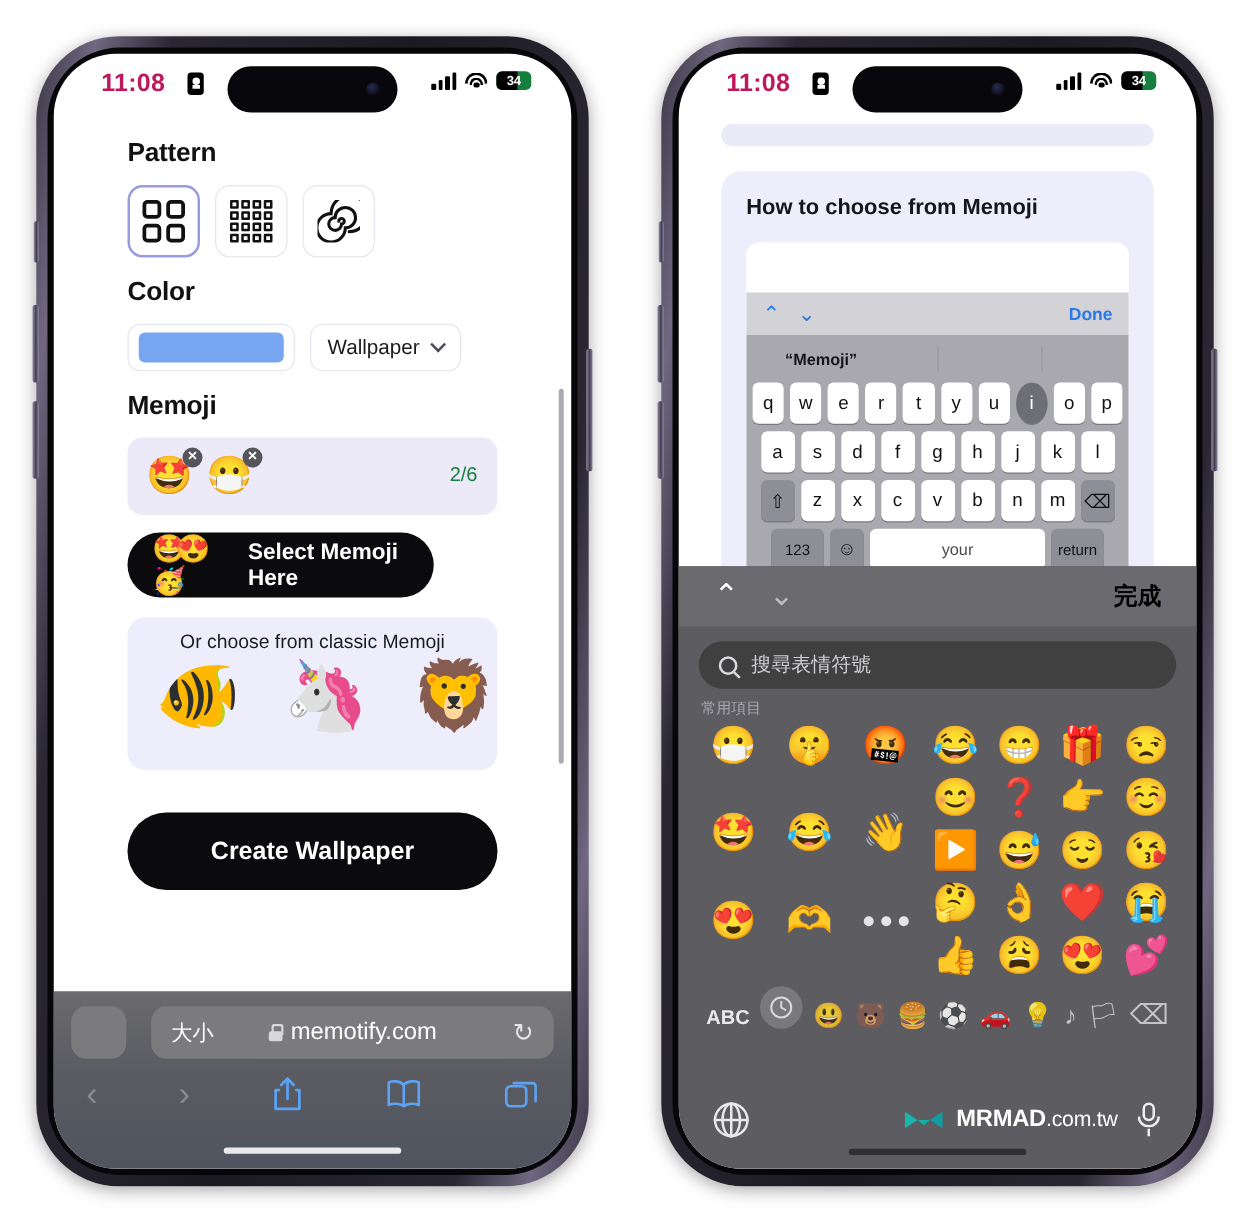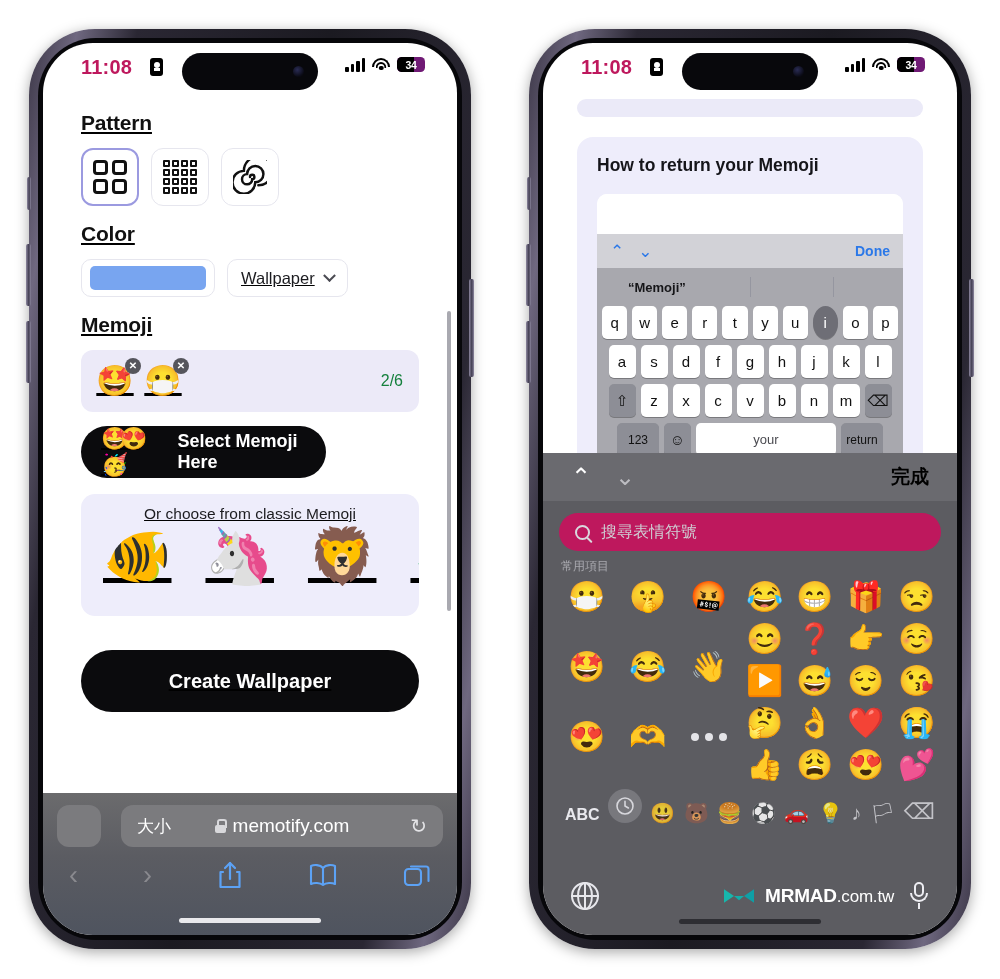--- a/index.html
+++ b/index.html
@@ -50,27 +50,27 @@
   .sb-right{position:absolute;right:32px;top:14px;display:flex;align-items:center;gap:7px;}
   .bars{display:flex;align-items:flex-end;gap:2px;height:15px;}
   .bars i{display:block;width:3.5px;background:#000;border-radius:1px;}
   .bars i:nth-child(1){height:5px;} .bars i:nth-child(2){height:8px;}
   .bars i:nth-child(3){height:11px;} .bars i:nth-child(4){height:14px;}
   .wifi{position:relative;width:18px;height:14px;}
   .wifi span{position:absolute;left:50%;transform:translateX(-50%);border:2.4px solid #000;border-bottom:none;border-radius:50% 50% 0 0/100% 100% 0 0;}
   .wifi span:nth-child(1){width:18px;height:9px;top:0;}
   .wifi span:nth-child(2){width:11px;height:6px;top:4px;}
   .wifi span:nth-child(3){width:4.5px;height:4.5px;top:8px;border-radius:50%;background:#000;border:none;}
-  .batt{position:relative;width:28px;height:15px;border-radius:4.5px;background:#701a75;overflow:hidden;}
+  .batt{position:relative;width:28px;height:15px;border-radius:4.5px;background:#15803d;overflow:hidden;}
   .batt-fill{position:absolute;left:0;top:0;bottom:0;width:17px;background:#000;border-radius:4.5px 0 0 4.5px;}
   .batt-num{position:absolute;left:0;top:0;width:100%;height:100%;display:flex;align-items:center;justify-content:center;
     font-size:10.5px;font-weight:700;color:#fff;letter-spacing:-.3px;}
 
   
-  .app-body{position:relative;padding:0 38px;height:740px;text-decoration:underline;}
+  .app-body{position:relative;padding:0 59px;height:740px;}
   .sec-title{font-size:21px;font-weight:800;color:#111;letter-spacing:-.2px;margin-top:16px;}
   .pattern-row{display:flex;gap:12px;margin-top:13px;}
   .pat-tile{width:58px;height:58px;border-radius:12px;background:#fff;border:1.5px solid #e6e6ee;
     display:flex;align-items:center;justify-content:center;}
   .pat-tile.sel{border:2px solid #9b9ae0;}
   .pg2{display:grid;grid-template-columns:repeat(2,1fr);gap:4px;}
   .pg2 i{display:block;width:15px;height:15px;border:3.2px solid #111;border-radius:4px;}
   .pg4{display:grid;grid-template-columns:repeat(4,1fr);gap:2.4px;}
   .pg4 i{display:block;width:6.5px;height:6.5px;border:2px solid #111;border-radius:1px;}
   .spiral{width:34px;height:34px;}
@@ -146,21 +146,21 @@
   .key.press{background:#6e6e76;color:#fff;border-radius:50%;}
   .mini-urlbar{height:28px;background:#f7f7f9;display:flex;align-items:center;justify-content:center;gap:6px;
     font-size:13px;color:#232327;}
 
   
   .emoji-kb{position:absolute;left:0;right:0;bottom:0;top:410px;background:#5c5c61;}
   .ek-acc{height:48px;background:#6a6a6f;display:flex;align-items:center;padding:0 28px;}
   .ek-acc .car{font-size:24px;color:#fff;line-height:1;margin-right:24px;}
   .ek-acc .car.dim{color:#bdbdc2;}
   .ek-acc .done{margin-left:auto;font-size:19px;font-weight:700;color:#000000;}
-  .ek-search{margin:12px 16px 0 16px;height:38px;border-radius:19px;background:#be185d;display:flex;align-items:center;gap:11px;padding:0 16px;}
+  .ek-search{margin:12px 16px 0 16px;height:38px;border-radius:19px;background:#404040;display:flex;align-items:center;gap:11px;padding:0 16px;}
   .magg{width:15px;height:15px;border:2px solid #d9d9de;border-radius:50%;position:relative;}
   .magg:after{content:"";position:absolute;right:-5px;bottom:-3px;width:7px;height:2px;background:#d9d9de;transform:rotate(45deg);border-radius:1px;}
   .ek-search span{font-size:16px;color:#cfcfd4;}
   .ek-label{font-size:12px;color:#a9a9af;padding:7px 0 0 18px;}
 
   .ek-grid{display:flex;padding:2px 14px 0 14px;gap:0;}
   .ek-col{flex:1;display:grid;grid-template-columns:repeat(3,1fr);row-gap:2px;}
   .ek-col2{flex:1.12;display:grid;grid-template-columns:repeat(4,1fr);row-gap:2px;}
   .ecell{height:40px;display:flex;align-items:center;justify-content:center;font-size:30px;line-height:1;}
   .dots{display:flex;gap:6px;}
@@ -380,21 +380,21 @@
             <div class="batt-fill"></div>
             <div class="batt-num">34</div>
 
           </div>
         </div>
       </div>
 
       <div class="r-page">
         <div class="r-prevcard"></div>
         <div class="r-card">
-          <div class="r-card-title">How to return your Memoji</div>
+          <div class="r-card-title">How to choose from Memoji</div>
 
           <div class="mini">
             <div class="mini-white"></div>
             <div class="mini-acc">
               <span class="car">⌃</span>
               <span class="car">⌄</span>
               <span class="done">Done</span>
             </div>
             <div class="mini-kb">
               <div class="mini-pred">

